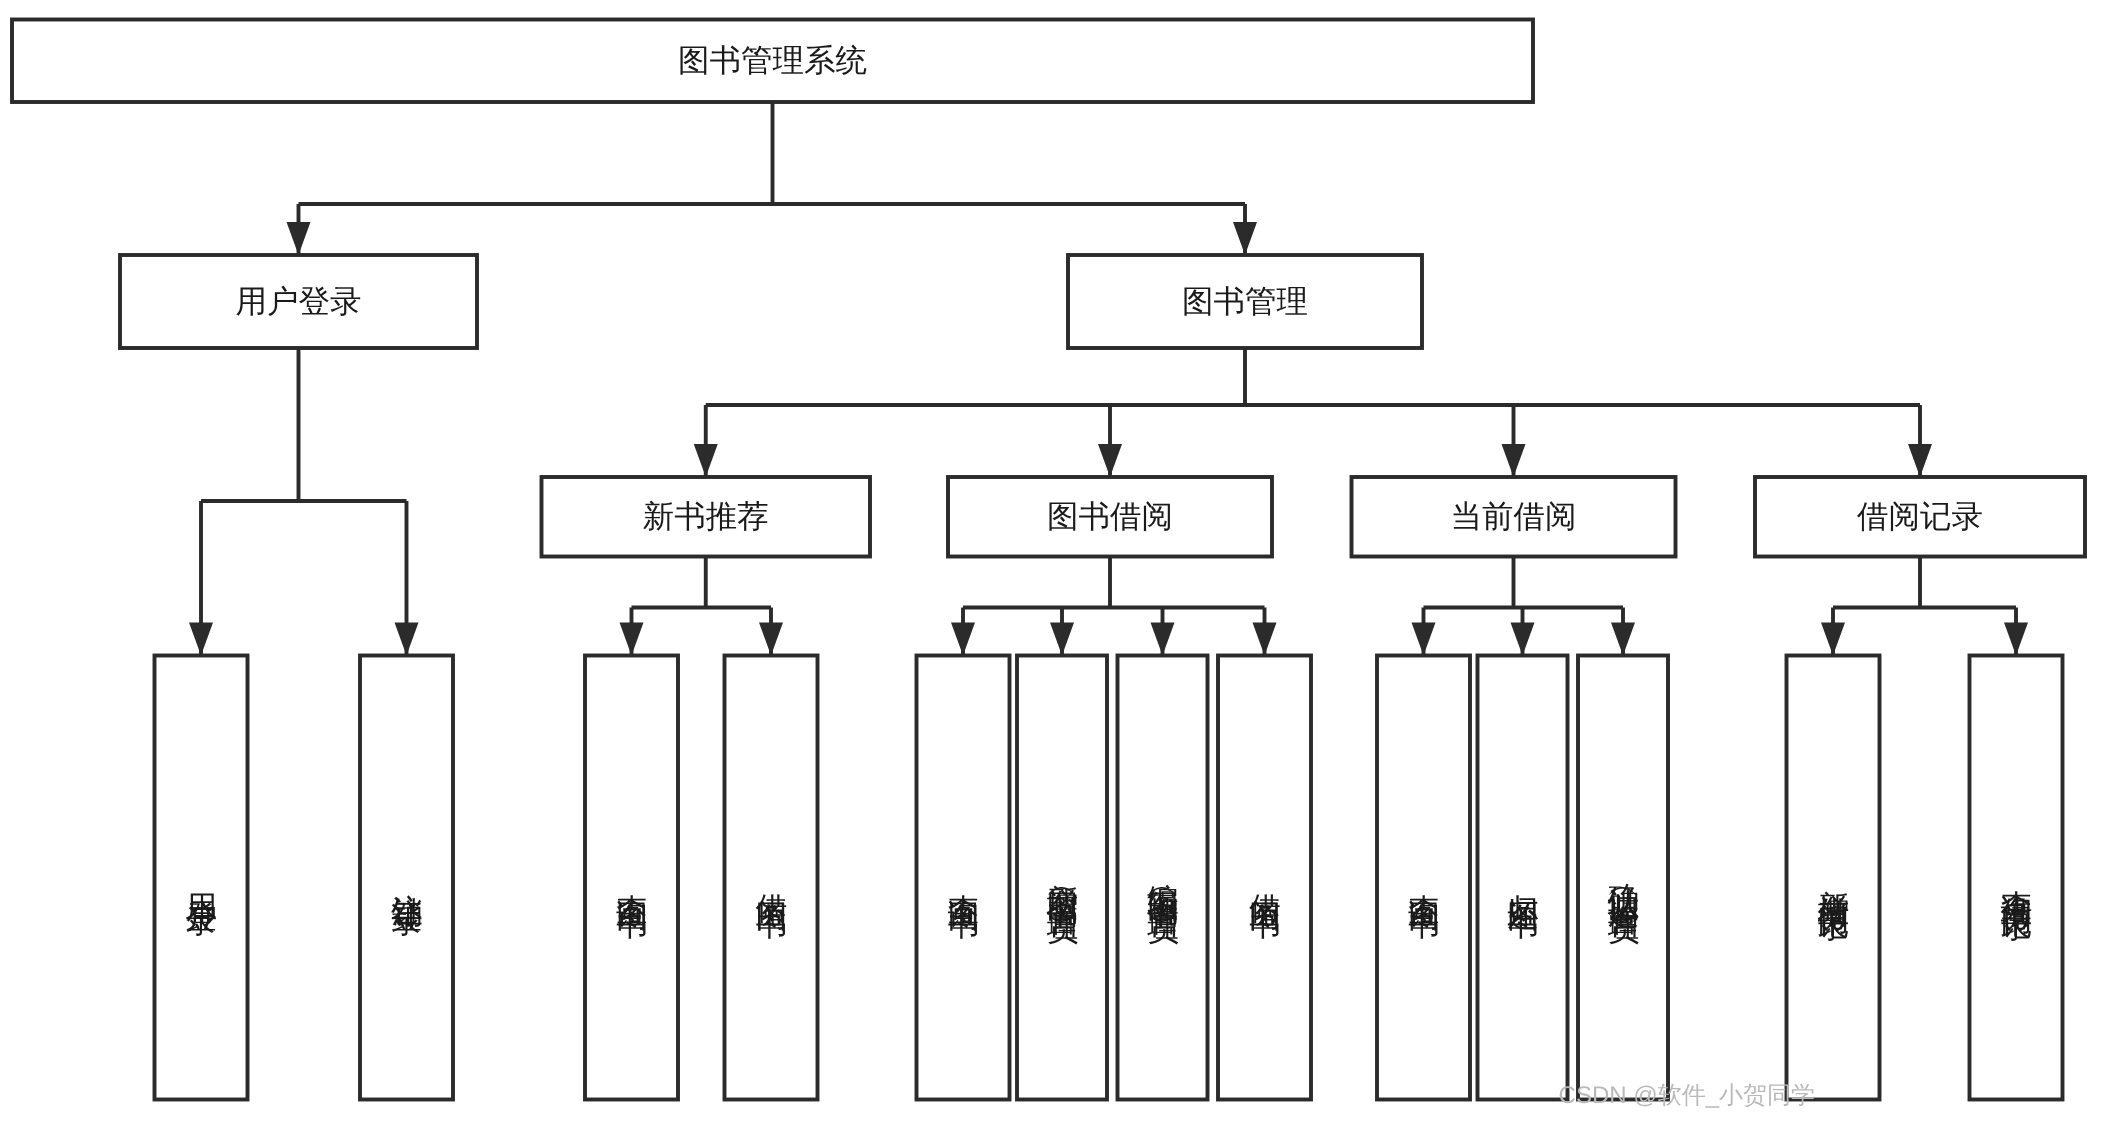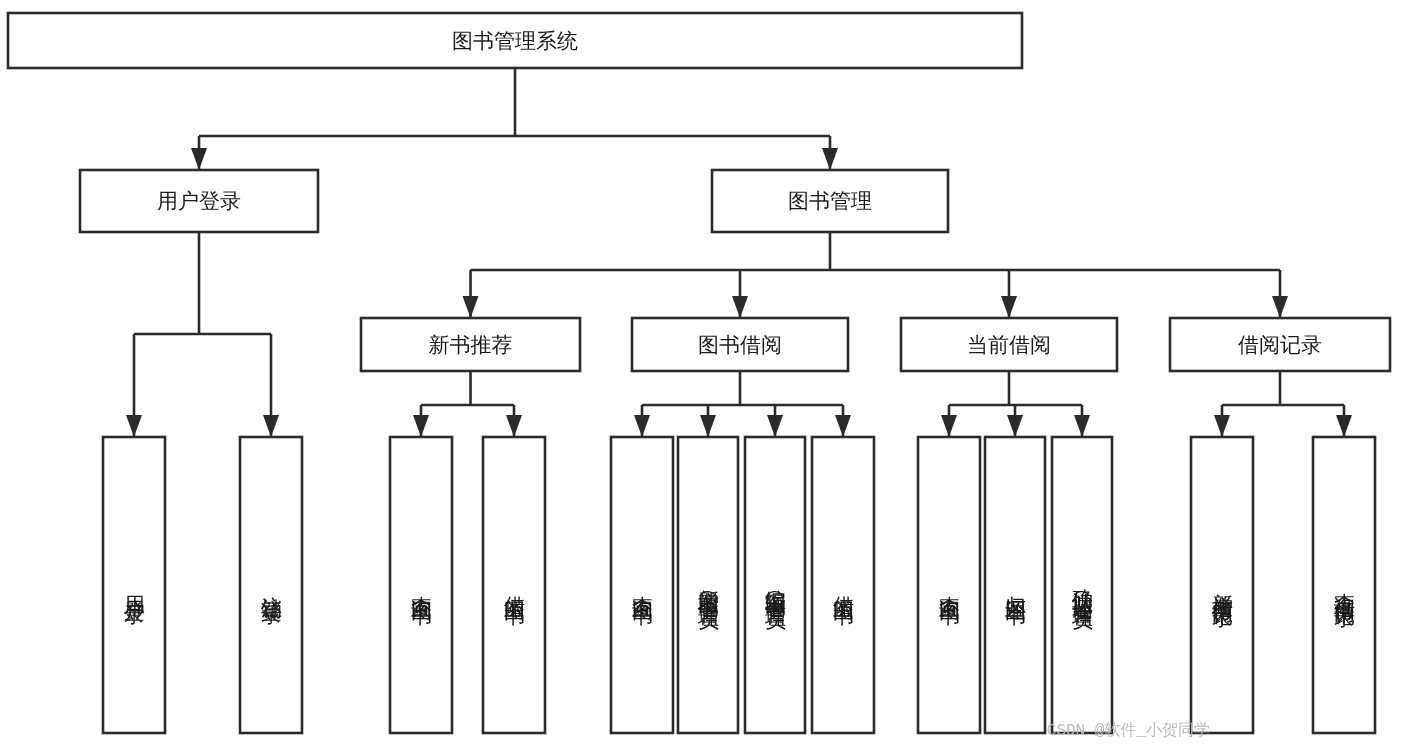--- a/index.html
+++ b/index.html
@@ -61,21 +61,21 @@
     letter-spacing: 3px;
     white-space: nowrap;
     text-align: center;
     pointer-events: none;
     user-select: none;
   }
   .watermark {
     position: absolute;
     right: 12px;
     bottom: 6px;
-    font-family: Liberation Mono, monospace;
+    font-family: Liberation Sans, sans-serif;
     font-size: 16px;
     color: #b9b9b9;
     white-space: nowrap;
     user-select: none;
   }
 </style>
 </head>
 <body>
 
 <div id="diagram-root">

